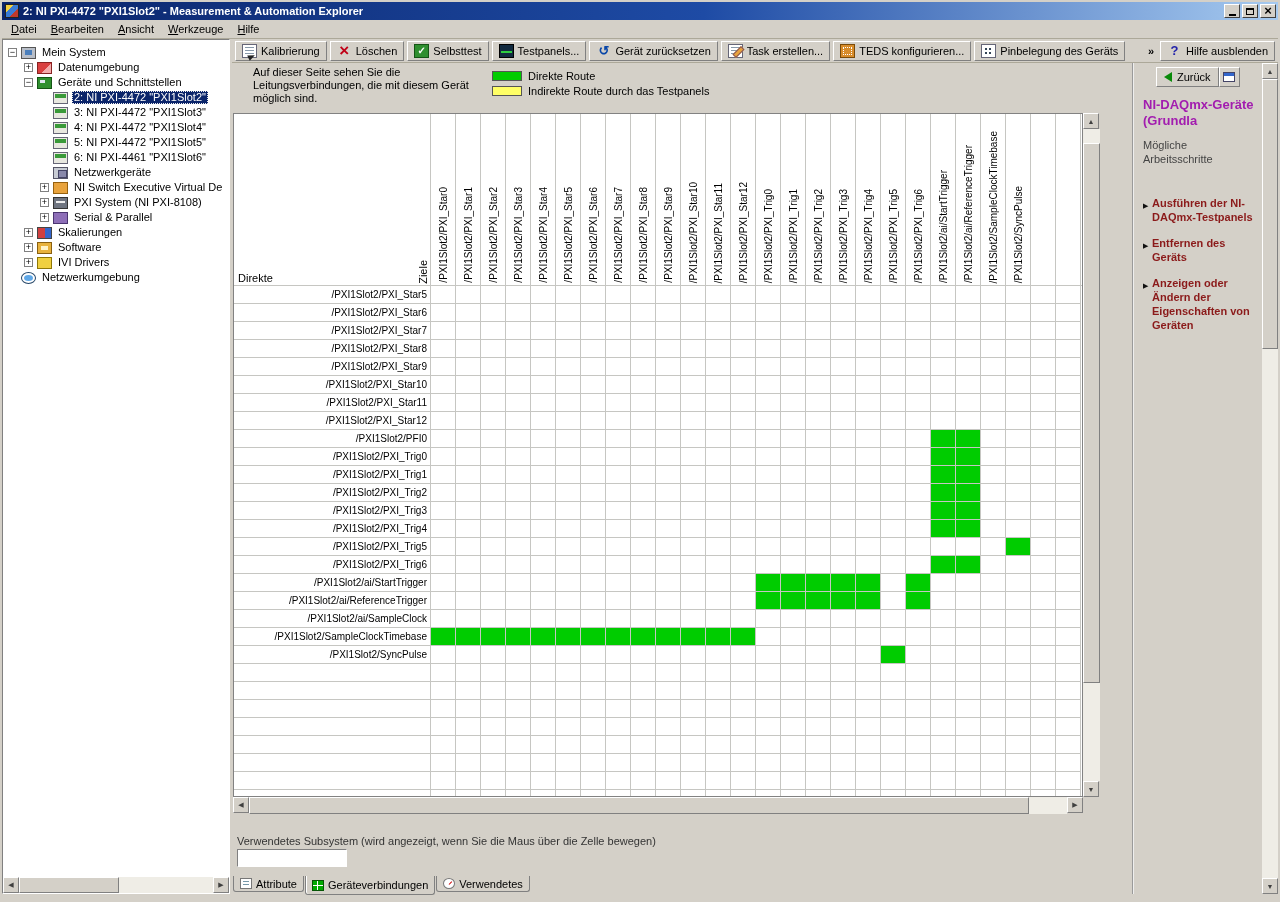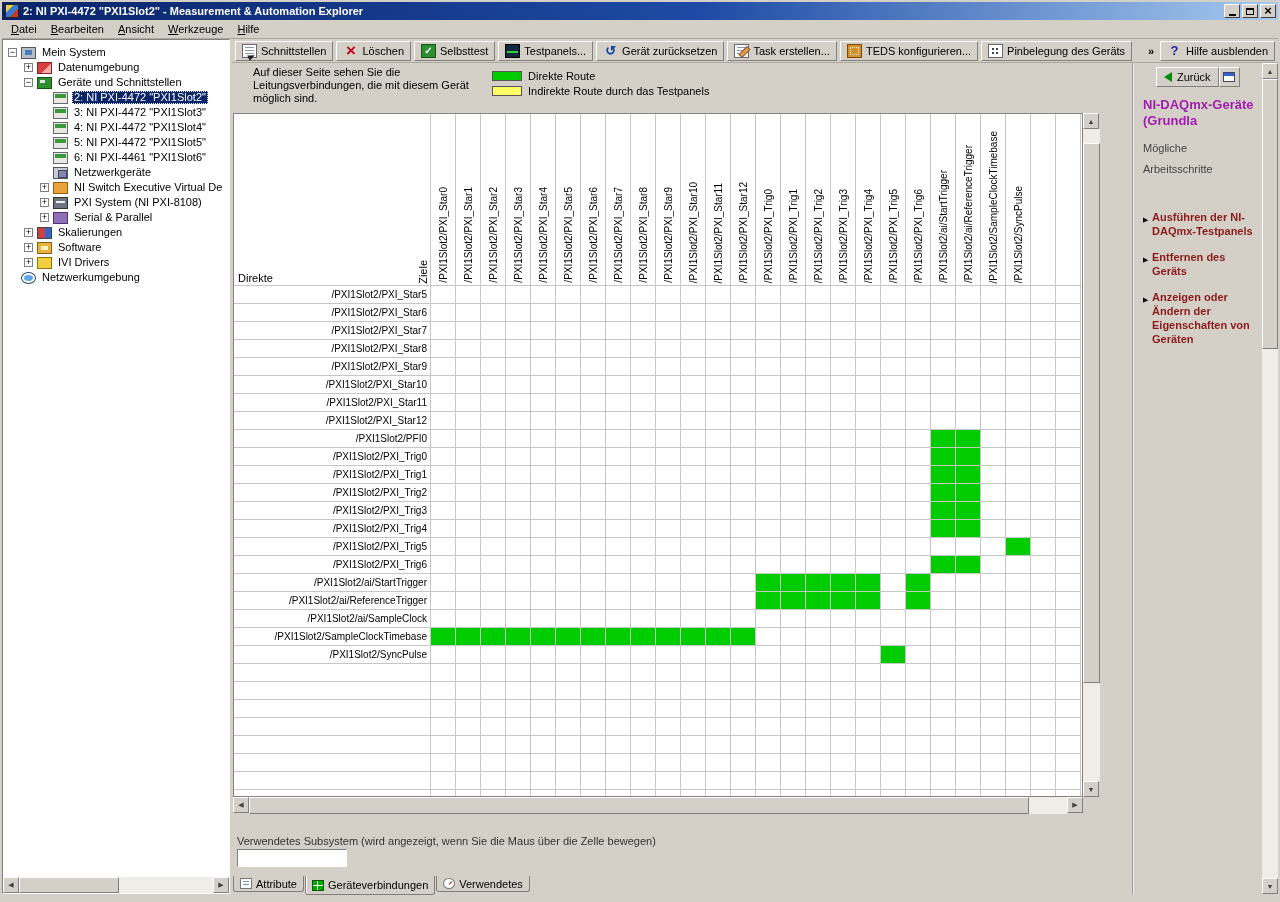--- a/index.html
+++ b/index.html
@@ -152,21 +152,21 @@
     justify-content:space-between;padding:0 22px;}
   .back-btn{height:20px;display:flex;align-items:center;gap:5px;padding:0 7px;background:#D4D0C8;
     border:1px solid;border-color:#fff #808080 #808080 #fff;}
   .back-arrow-icon{width:0;height:0;border:5px solid transparent;border-right:8px solid #0A8A0A;border-left:none;flex:none;}
   .help-win-btn{width:24px;height:20px;background:#D4D0C8;border:1px solid;border-color:#fff #808080 #808080 #fff;
     display:flex;align-items:center;justify-content:center;}
   .hwb-icon{width:12px;height:10px;border:1px solid #446;background:#fff;position:relative;}
   .hwb-icon::before{content:"";position:absolute;left:0;right:0;top:0;height:3px;background:#3366CC;}
   .help-content{position:absolute;left:9px;top:34px;right:19px;bottom:2px;overflow:hidden;}
   .help-title{font-size:13px;font-weight:bold;color:#a21caf;line-height:16px;margin-bottom:9px;}
-  .help-sub{color:#444;line-height:21px;margin-bottom:30px;}
+  .help-sub{color:#444;line-height:14px;margin-bottom:30px;}
   .help-link{display:flex;margin-bottom:12px;cursor:pointer;}
   .link-arrow{flex:none;width:9px;padding-top:2px;}
   .link-arrow::before{content:"▶";font-size:7px;color:#111;}
   .link-text{font-weight:bold;color:#8B1A1A;line-height:14px;}
   .help-scroll{position:absolute;right:0;top:0;bottom:0;width:16px;}
   .help-scroll .sb-v{height:100%;width:100%;}
 </style>
 </head>
 <body>
 
@@ -191,21 +191,21 @@
     <div class="menu-item"><u>B</u>earbeiten</div>
     <div class="menu-item"><u>A</u>nsicht</div>
     <div class="menu-item"><u>W</u>erkzeuge</div>
     <div class="menu-item"><u>H</u>ilfe</div>
   </div>
 
 <div class="toolbar">
   <div style="display:flex;gap:3px;">
       <div class="tb-btn">
         <span class="tbi properties-icon"></span>
-        <span class="tb-label">Schnittstellen</span>
+        <span class="tb-label">Kalibrierung</span>
       </div>
       <div class="tb-btn">
         <span class="tbi delete-icon"></span>
         <span class="tb-label">Löschen</span>
       </div>
       <div class="tb-btn">
         <span class="tbi selftest-icon"></span>
         <span class="tb-label">Selbsttest</span>
       </div>
       <div class="tb-btn">

